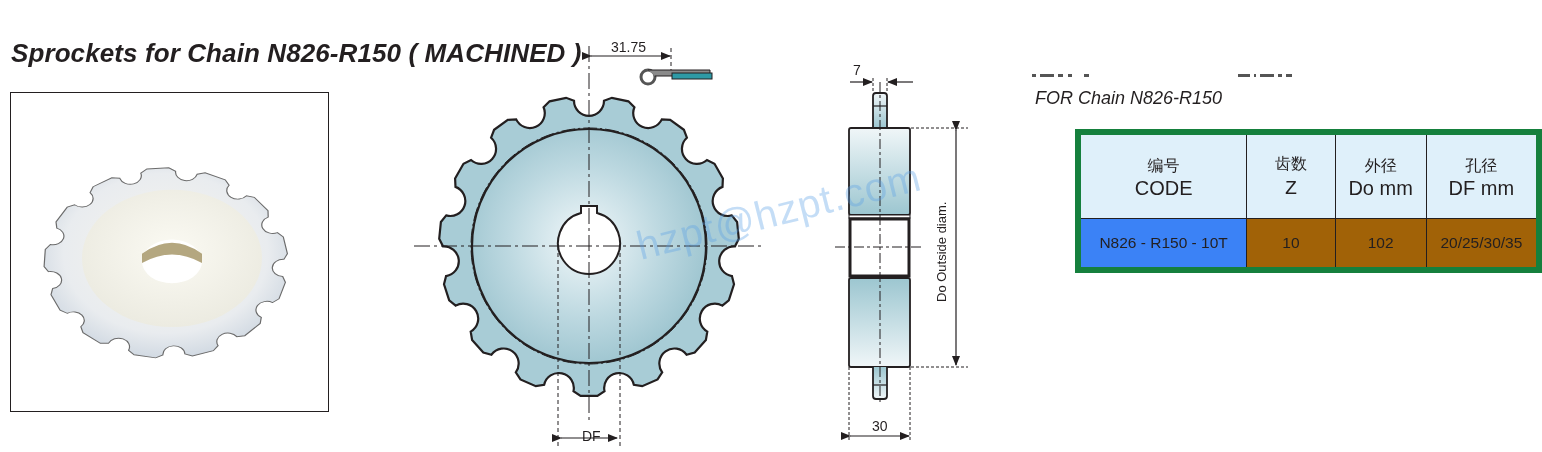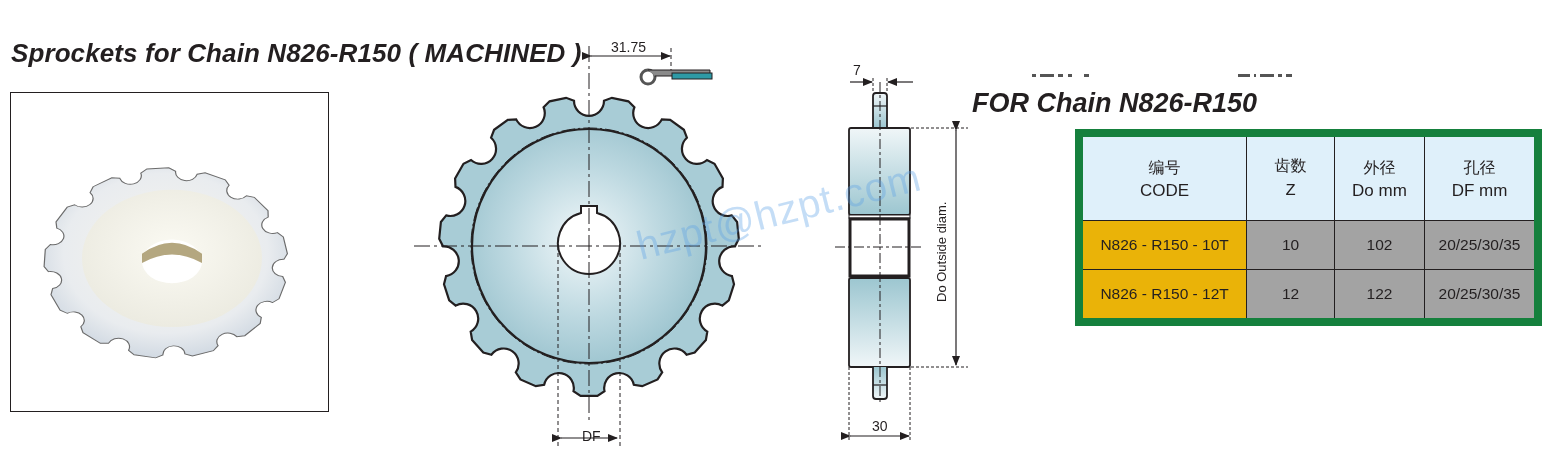--- a/index.html
+++ b/index.html
@@ -3,30 +3,30 @@
 <meta charset="utf-8">
 <style>
   html, body { margin:0; padding:0; background:#ffffff; }
   body { width:1542px; height:452px; position:relative; overflow:hidden; font-family:"Liberation Sans", sans-serif; color:#231f20; }
   .title { position:absolute; left:11px; top:38px; font-size:26px; font-weight:bold; font-style:italic; letter-spacing:0.1px; white-space:nowrap; }
   .photo-frame { position:absolute; left:10px; top:92px; width:319px; height:320px; border:1px solid #231f20; box-sizing:border-box; background:#fff; }
   .photo-frame svg { position:absolute; left:0; top:0; }
   .drawing { position:absolute; left:0; top:0; }
   .faded { position:absolute; left:1032px; top:70px; width:260px; height:10px; }
   .faded span { position:absolute; top:4px; height:3px; background:#555; }
-  .subtitle { position:absolute; left:972px; top:88px; font-size:27px; font-weight:bold; font-style:italic; white-space:nowrap; }
-  table.spec { position:absolute; left:1031px; top:129px; border-collapse:collapse; border:8px solid #15803d; font-size:15.5px; color:#231f20;margin-left:44px; }
+  .subtitle { position:absolute; left:1035px; top:88px; font-size:18px; font-weight:normal; font-style:italic; white-space:nowrap; }
+  table.spec { position:absolute; left:1031px; top:129px; border-collapse:collapse; border:6px solid #15803d; font-size:15.5px; color:#231f20;margin-left:44px; }
   table.spec td, table.spec th { border:1px solid #231f20; text-align:center; font-weight:normal; padding:0; }
   table.spec th { background:#dff0fa; height:83px; line-height:23px; }
-  table.spec td { height:48px; background:#a3a3a3; }
-  table.spec td.code { background:#eab308; }
+  table.spec td { height:48px; background:#a16207; }
+  table.spec td.code { background:#3b82f6; }
   .c1 { width:180px; } .c2 { width:97px;font-family:Liberation Mono, monospace; } .c3 { width:98px; } .c4 { width:113px; }
   .hdr-cn, .hdr-en { display:block; }
   .hdr-cn { font-size:16px; }
-  .hdr-en { font-size:17px; }
+  .hdr-en { font-size:20px; }
   .watermark { position:absolute; left:632px; top:225px; font-size:40px; color:#5aa0e6; opacity:0.35; transform:rotate(-14deg); transform-origin:left top; white-space:nowrap; font-family:"Liberation Sans", sans-serif; letter-spacing:1px; }
   .dimtext { font-family:"Liberation Sans", sans-serif; fill:#231f20; }
 </style>
 </head>
 <body>
 
 <div class="title">Sprockets for Chain N826-R150 ( MACHINED )</div>
 
 <div class="photo-frame">
   <svg width="317" height="318" viewBox="0 0 317 318">
@@ -171,20 +171,14 @@
         </th>
     </tr>
   </thead>
   <tbody>
     <tr>
       <td class="code">N826 - R150 - 10T</td>
       <td>10</td>
       <td>102</td>
       <td>20/25/30/35</td>
     </tr>
-    <tr>
-      <td class="code">N826 - R150 - 12T</td>
-      <td>12</td>
-      <td>122</td>
-      <td>20/25/30/35</td>
-    </tr>
   </tbody>
 </table>
 
 </body></html>

